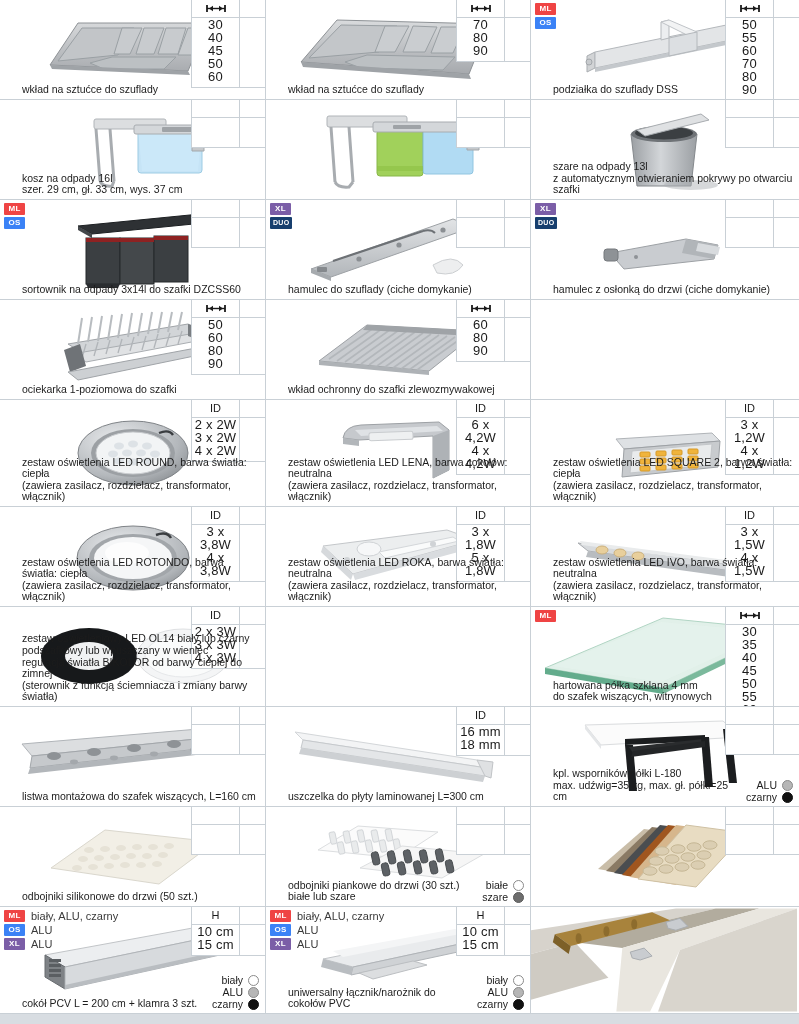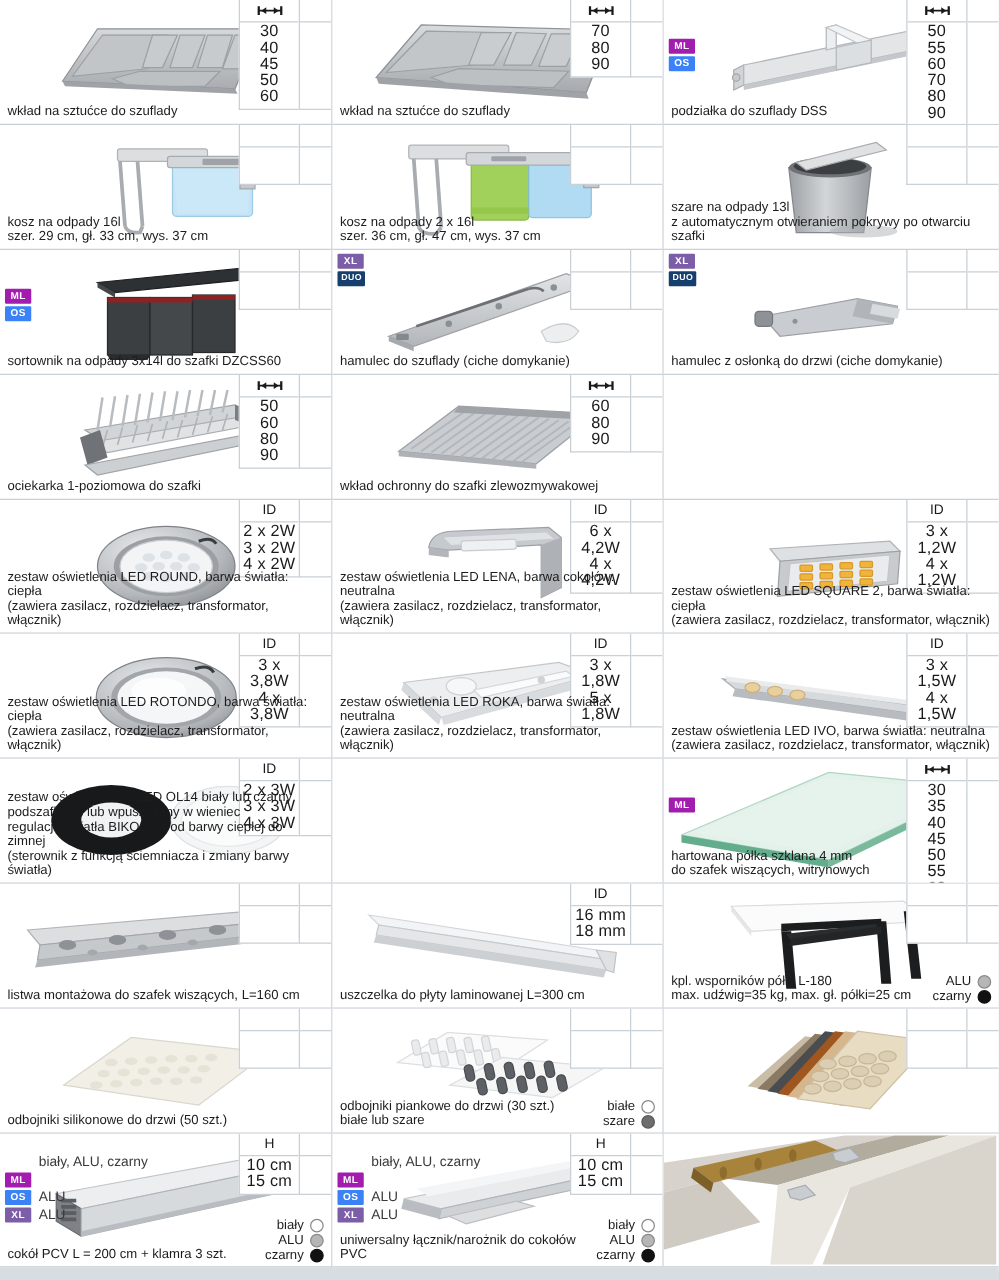--- a/index.html
+++ b/index.html
@@ -36,21 +36,21 @@
     display:inline-block;
     min-width:21px;
     padding:1px 3px 2px 3px;
     font-size:8px;font-weight:bold;
     color:#ffffff;text-align:center;
     letter-spacing:.3px;
     line-height:9px;
     border-radius:1px;
     box-sizing:border-box;
   }
-  .badge.ml{background:#a21caf;margin-top:28px;}
+  .badge.ml{background:#ef4444;}
   .badge.os{background:#3b82f6;}
   .badge.xl{background:#7b5ea7;}
   .badge.duo{background:#173f6e;font-size:7px;}
   .badge-note{font-size:11px;color:#3a3a3a;white-space:nowrap;}
 
   
   .spec{
     position:absolute;top:0;right:0;z-index:5;
     width:74px;
     display:flex;
@@ -91,21 +91,21 @@
   
   .img{
     position:absolute;left:0;right:0;top:0;bottom:0;
     display:flex;align-items:center;justify-content:center;
     pointer-events:none;
   }
   .img svg{display:block;}
 
   
   .cap{
-    position:absolute;left:6px;bottom:3px;right:60px;
+    position:absolute;left:22px;bottom:3px;right:60px;
     font-size:10.5px;line-height:11.6px;
     color:#1c1c1c;
     z-index:7;
     white-space:pre-line;
   }
   .cap.wide{right:6px;}
 
   
   .swatches{
     position:absolute;right:6px;bottom:3px;z-index:8;
@@ -294,22 +294,20 @@
   </svg>
       </div>
       <div class="spec" style="width: 74px;">
         <div class="col values" style="height: 48px;">
           <div class="hdr">&nbsp;</div>
         </div>
         <div class="col blank" style="height: 48px;">
           <div class="hdr">&nbsp;</div>
         </div>
       </div>
-      <div class="cap wide">kosz na odpady 2 x 16l
-szer. 36 cm, gł. 47 cm, wys. 37 cm</div>
     </div>
     <div class="cell">
       <div class="img">
         <svg width="120" height="84" viewBox="0 0 120 84">
     <defs>
             <linearGradient id="g3" x1="0" y1="0" x2="1" y2="0">
       <stop offset="0" stop-color="#9b9fa3"></stop>
               <stop offset=".45" stop-color="#d3d6d9"></stop>
               <stop offset="1" stop-color="#9b9fa3"></stop>
             </linearGradient>

